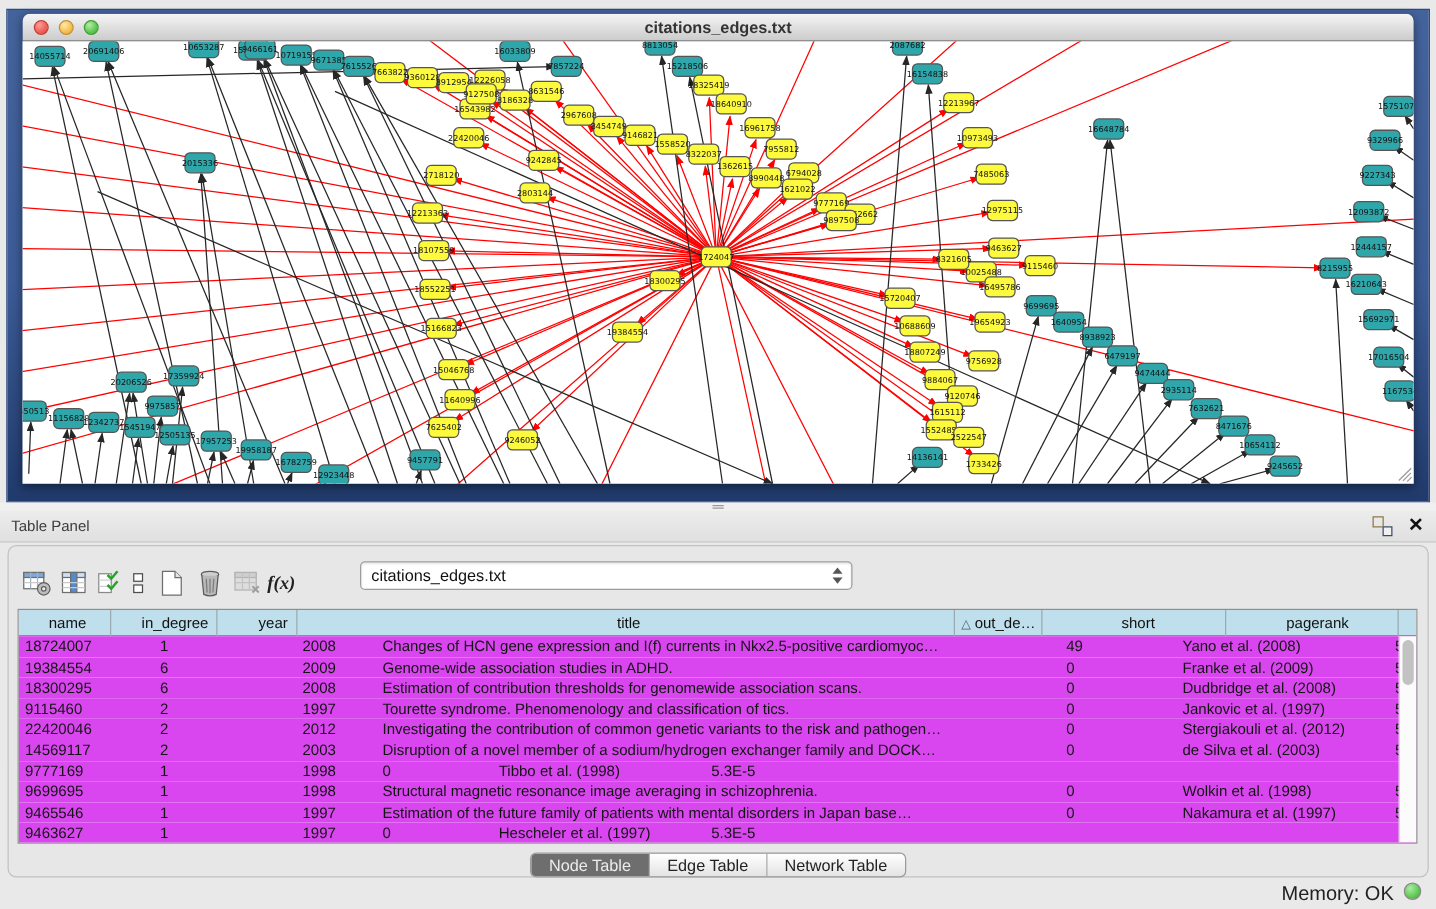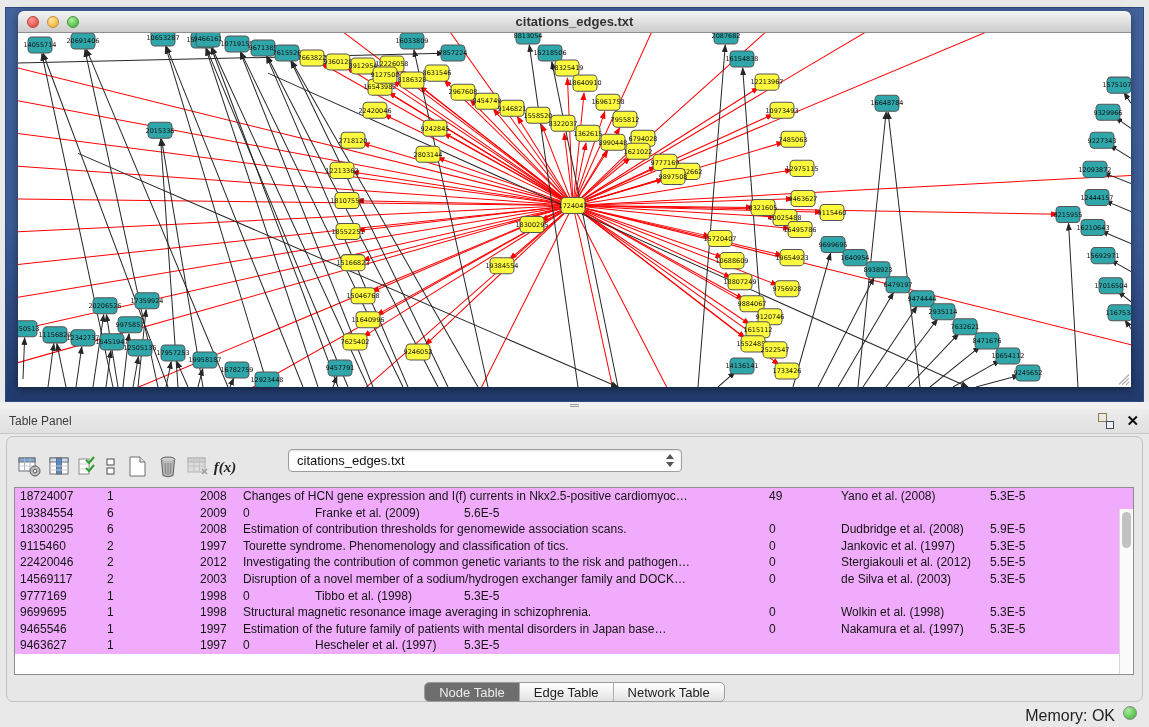--- a/index.html
+++ b/index.html
@@ -61,21 +61,21 @@
   .combo .arrows .up { border-bottom:5px solid #555; margin-bottom:3px; }
   .combo .arrows .dn { border-top:5px solid #555; }
 
   
   .grid { position:absolute; left:7px; top:50px; width:1120px; height:188px;
     border:1px solid #8e8e8e; background:#fff; overflow:hidden; }
   .hrow { display:flex; height:21px; background:#bedfeb; border-bottom:1px solid #8e8e8e; }
   .hcell { font-size:12px; color:#111; border-right:1px solid #9aabb2; height:21px;
     line-height:20px; text-align:center; overflow:hidden; white-space:nowrap; flex:0 0 auto; }
   .hcell .tri { font-size:10px; color:#49606b; margin-right:3px; }
-  .brow { display:flex; height:16.6px; background:#f0abfc; }
+  .brow { display:flex; height:16.6px; background:#d946ef;gap:21px; }
   .bcell { font-size:12px; color:#141414; line-height:16.6px; overflow:hidden;
     white-space:nowrap; flex:0 0 auto; }
   .c0{width:74px; padding-left:5px;} .c1{width:85px; padding-left:18px;}
   .c2{width:64px; padding-left:26px;} .c3{width:526px; padding-left:5px;}
   .c4{width:70px; padding-left:5px;} .c5{width:147px; padding-left:7px;}
   .c6{width:138px; padding-left:9px;}
   .vsb { position:absolute; right:0; top:21px; bottom:0; width:14px; background:#fbfbfb;
     border-left:1px solid #d8d8d8; }
   .vsb .thumb { position:absolute; left:2px; top:3px; width:9px; height:36px;
     background:#c2c2c2; border-radius:5px; }
@@ -794,34 +794,44 @@
 
   <div class="combo">
     <span>citations_edges.txt</span>
     <div class="arrows">
         <div class="up"></div>
         <div class="dn"></div>
       </div>
   </div>
 
   <div class="grid">
+    <div class="hrow" id="hrow">
+        <div class="hcell c0">name</div>
+        <div class="hcell c1">in_degree</div>
+        <div class="hcell c2">year</div>
+        <div class="hcell c3">title</div>
+        <div class="hcell c4" style="text-align: left; padding-left: 5px;"><span class="tri">△</span>out_de…</div>
+        <div class="hcell c5">short</div>
+        <div class="hcell c6">pagerank</div>
+      </div>
     <div id="tbody">
         <div class="brow">
           <div class="bcell c0">18724007</div>
           <div class="bcell c1">1</div>
           <div class="bcell c2">2008</div>
           <div class="bcell c3">Changes of HCN gene expression and I(f) currents in Nkx2.5-positive cardiomyoc…</div>
           <div class="bcell c4">49</div>
           <div class="bcell c5">Yano et al. (2008)</div>
           <div class="bcell c6">5.3E-5</div>
         </div>
         <div class="brow">
           <div class="bcell c0">19384554</div>
           <div class="bcell c1">6</div>
           <div class="bcell c2">2009</div>
+          <div class="bcell c3">Genome-wide association studies in ADHD.</div>
           <div class="bcell c4">0</div>
           <div class="bcell c5">Franke et al. (2009)</div>
           <div class="bcell c6">5.6E-5</div>
         </div>
         <div class="brow">
           <div class="bcell c0">18300295</div>
           <div class="bcell c1">6</div>
           <div class="bcell c2">2008</div>
           <div class="bcell c3">Estimation of contribution thresholds for genomewide association scans.</div>
           <div class="bcell c4">0</div>

